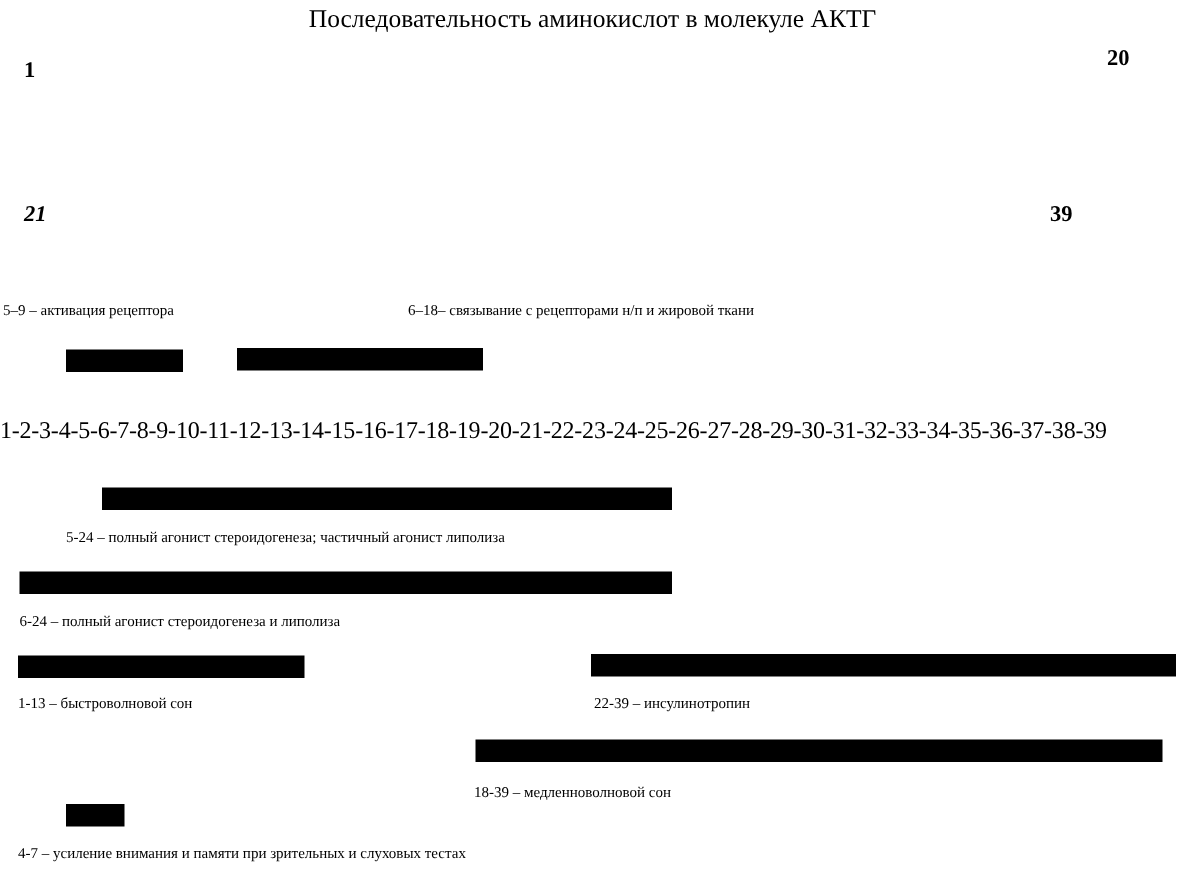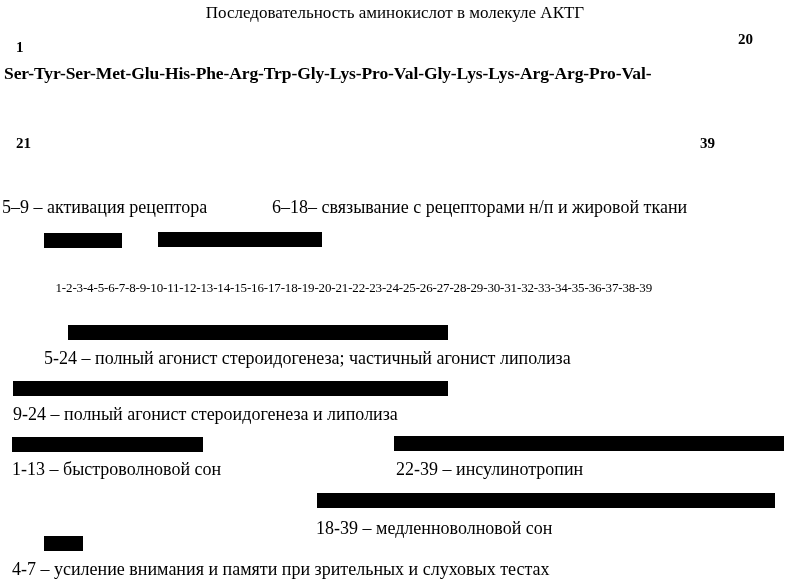--- a/index.html
+++ b/index.html
@@ -29,49 +29,49 @@
   }
 
   
   .seq-index {
     font-size: 15px;
     font-weight: bold;
     line-height: 18px;
   }
   #seq-num-1  { left: 16px;  top: 38px; }
   #seq-num-20 { left: 738px; top: 30px; }
-  #seq-num-21 { left: 16px;  top: 134px; }
+  #seq-num-21 { left: 16px;  top: 134px; font-style: italic; }
   #seq-num-39 { left: 700px; top: 134px; }
 
   .seq-line {
     font-size: 17.5px;
     font-weight: bold;
     line-height: 22px;
     white-space: nowrap;
     letter-spacing: -0.1px;
   }
   #seq-line-1 { left: 4px; top: 62px; }
   #seq-line-2 { left: 10px; top: 96px; }
 
   
   .note {
-    font-size: 18px;
+    font-size: 10px;
     line-height: 19px;
     white-space: nowrap;
   }
 
   #note-5-9   { left: 2px;   top: 198px; }
   #note-11-18 { left: 272px; top: 198px; }
 
   
   #scale {
     left: 0; top: 280px;
     width: 652px;
     text-align: right;
-    font-size: 13px;
+    font-size: 16px;
     line-height: 16px;
     white-space: nowrap;
     letter-spacing: -0.15px;
   }
 
   
   .bar {
     background: #000000;
     height: 15px;
   }
@@ -79,38 +79,37 @@
 </head>
 <body>
 
 <div id="page">
 
   <div class="abs" id="title">Последовательность аминокислот в молекуле АКТГ</div>
 
   <div class="abs seq-index" id="seq-num-1">1</div>
   <div class="abs seq-index" id="seq-num-20">20</div>
 
-  <div class="abs seq-line" id="seq-line-1">Ser-Tyr-Ser-Met-Glu-His-Phe-Arg-Trp-Gly-Lys-Pro-Val-Gly-Lys-Lys-Arg-Arg-Pro-Val-</div>
 
   <div class="abs seq-index" id="seq-num-21">21</div>
   <div class="abs seq-index" id="seq-num-39">39</div>
 
   <div class="abs note" id="note-5-9">5–9 – активация рецептора</div>
   <div class="abs note" id="note-11-18">6–18– связывание с рецепторами н/п и жировой ткани</div>
 
   <div class="abs bar" style="left:44px; top:233px; width:78px;"></div>
   <div class="abs bar" style="left:158px; top:232px; width:164px;"></div>
 
   <div class="abs" id="scale">1-2-3-4-5-6-7-8-9-10-11-12-13-14-15-16-17-18-19-20-21-22-23-24-25-26-27-28-29-30-31-32-33-34-35-36-37-38-39</div>
 
   <div class="abs bar" style="left:68px; top:325px; width:380px;"></div>
   <div class="abs note" style="left:44px; top:349px;">5-24 – полный агонист стероидогенеза; частичный агонист липолиза</div>
 
   <div class="abs bar" style="left:13px; top:381px; width:435px;"></div>
-  <div class="abs note" style="left:13px; top:405px;">9-24 – полный агонист стероидогенеза и липолиза</div>
+  <div class="abs note" style="left:13px; top:405px;">6-24 – полный агонист стероидогенеза и липолиза</div>
 
   <div class="abs bar" style="left:12px; top:437px; width:191px;"></div>
   <div class="abs note" style="left:12px; top:460px;">1-13 – быстроволновой сон</div>
 
   <div class="abs bar" style="left:394px; top:436px; width:390px;"></div>
   <div class="abs note" style="left:396px; top:460px;">22-39 – инсулинотропин</div>
 
   <div class="abs bar" style="left:317px; top:493px; width:458px;"></div>
   <div class="abs note" style="left:316px; top:519px;">18-39 – медленноволновой сон</div>
 

